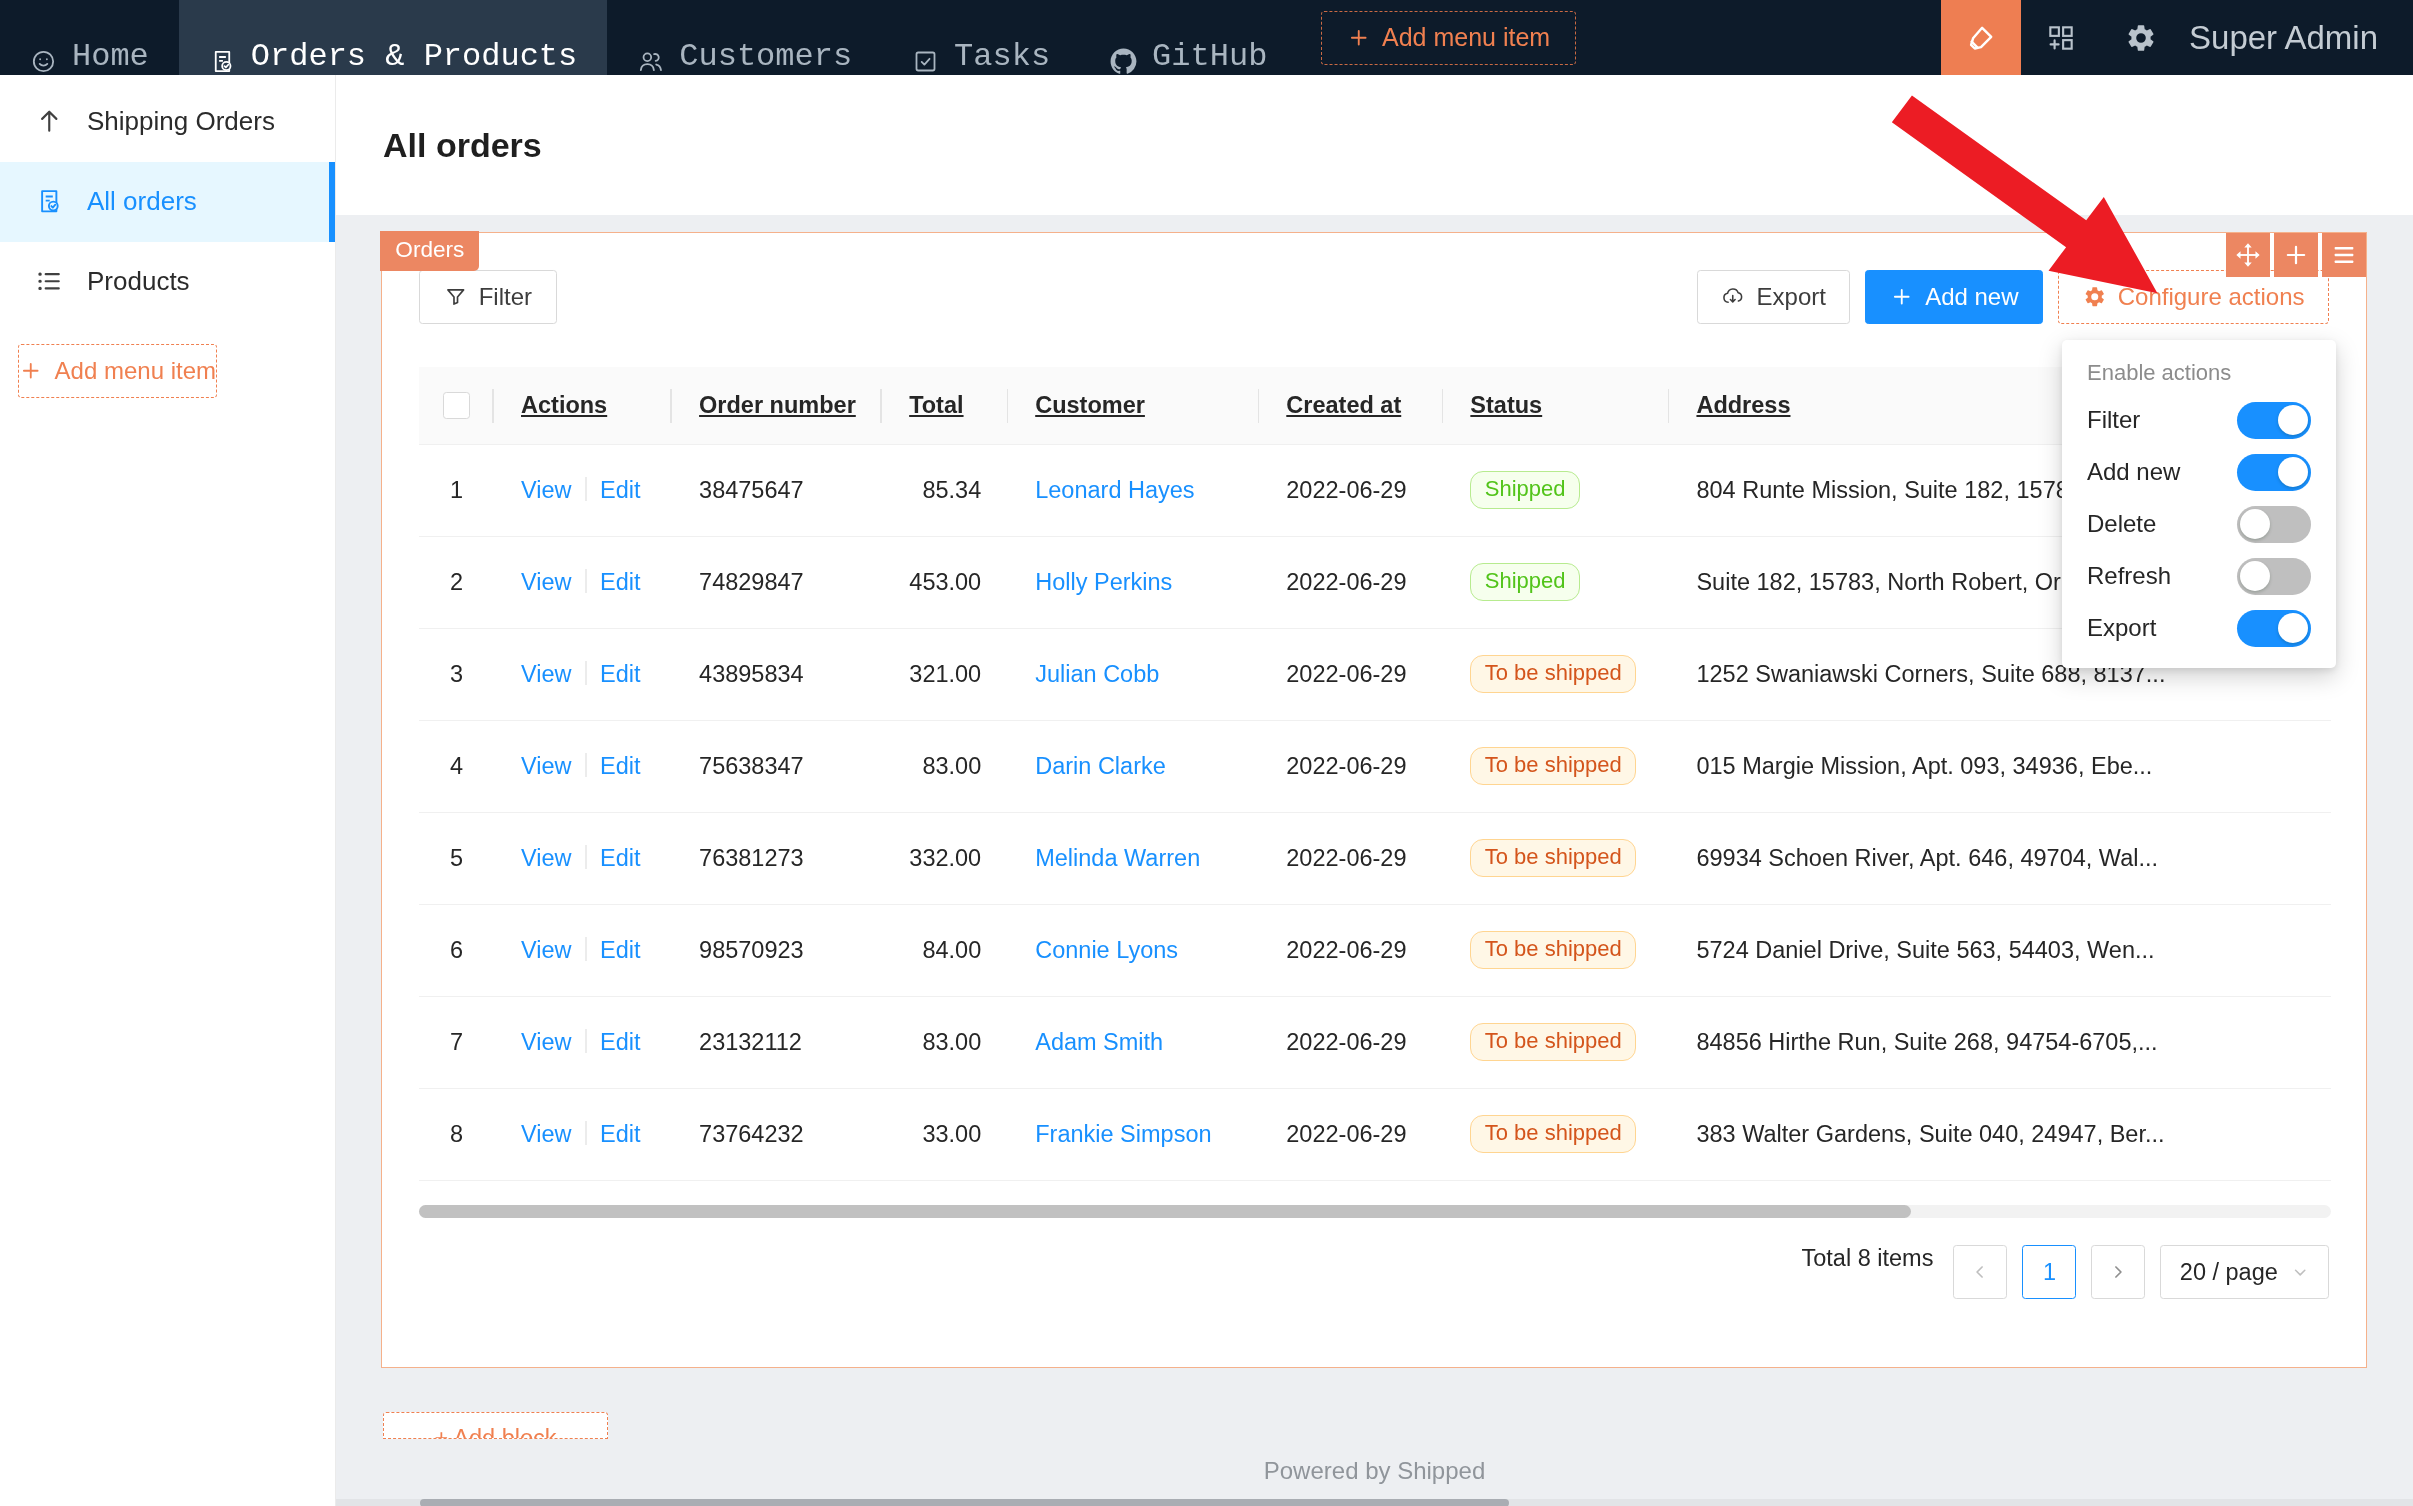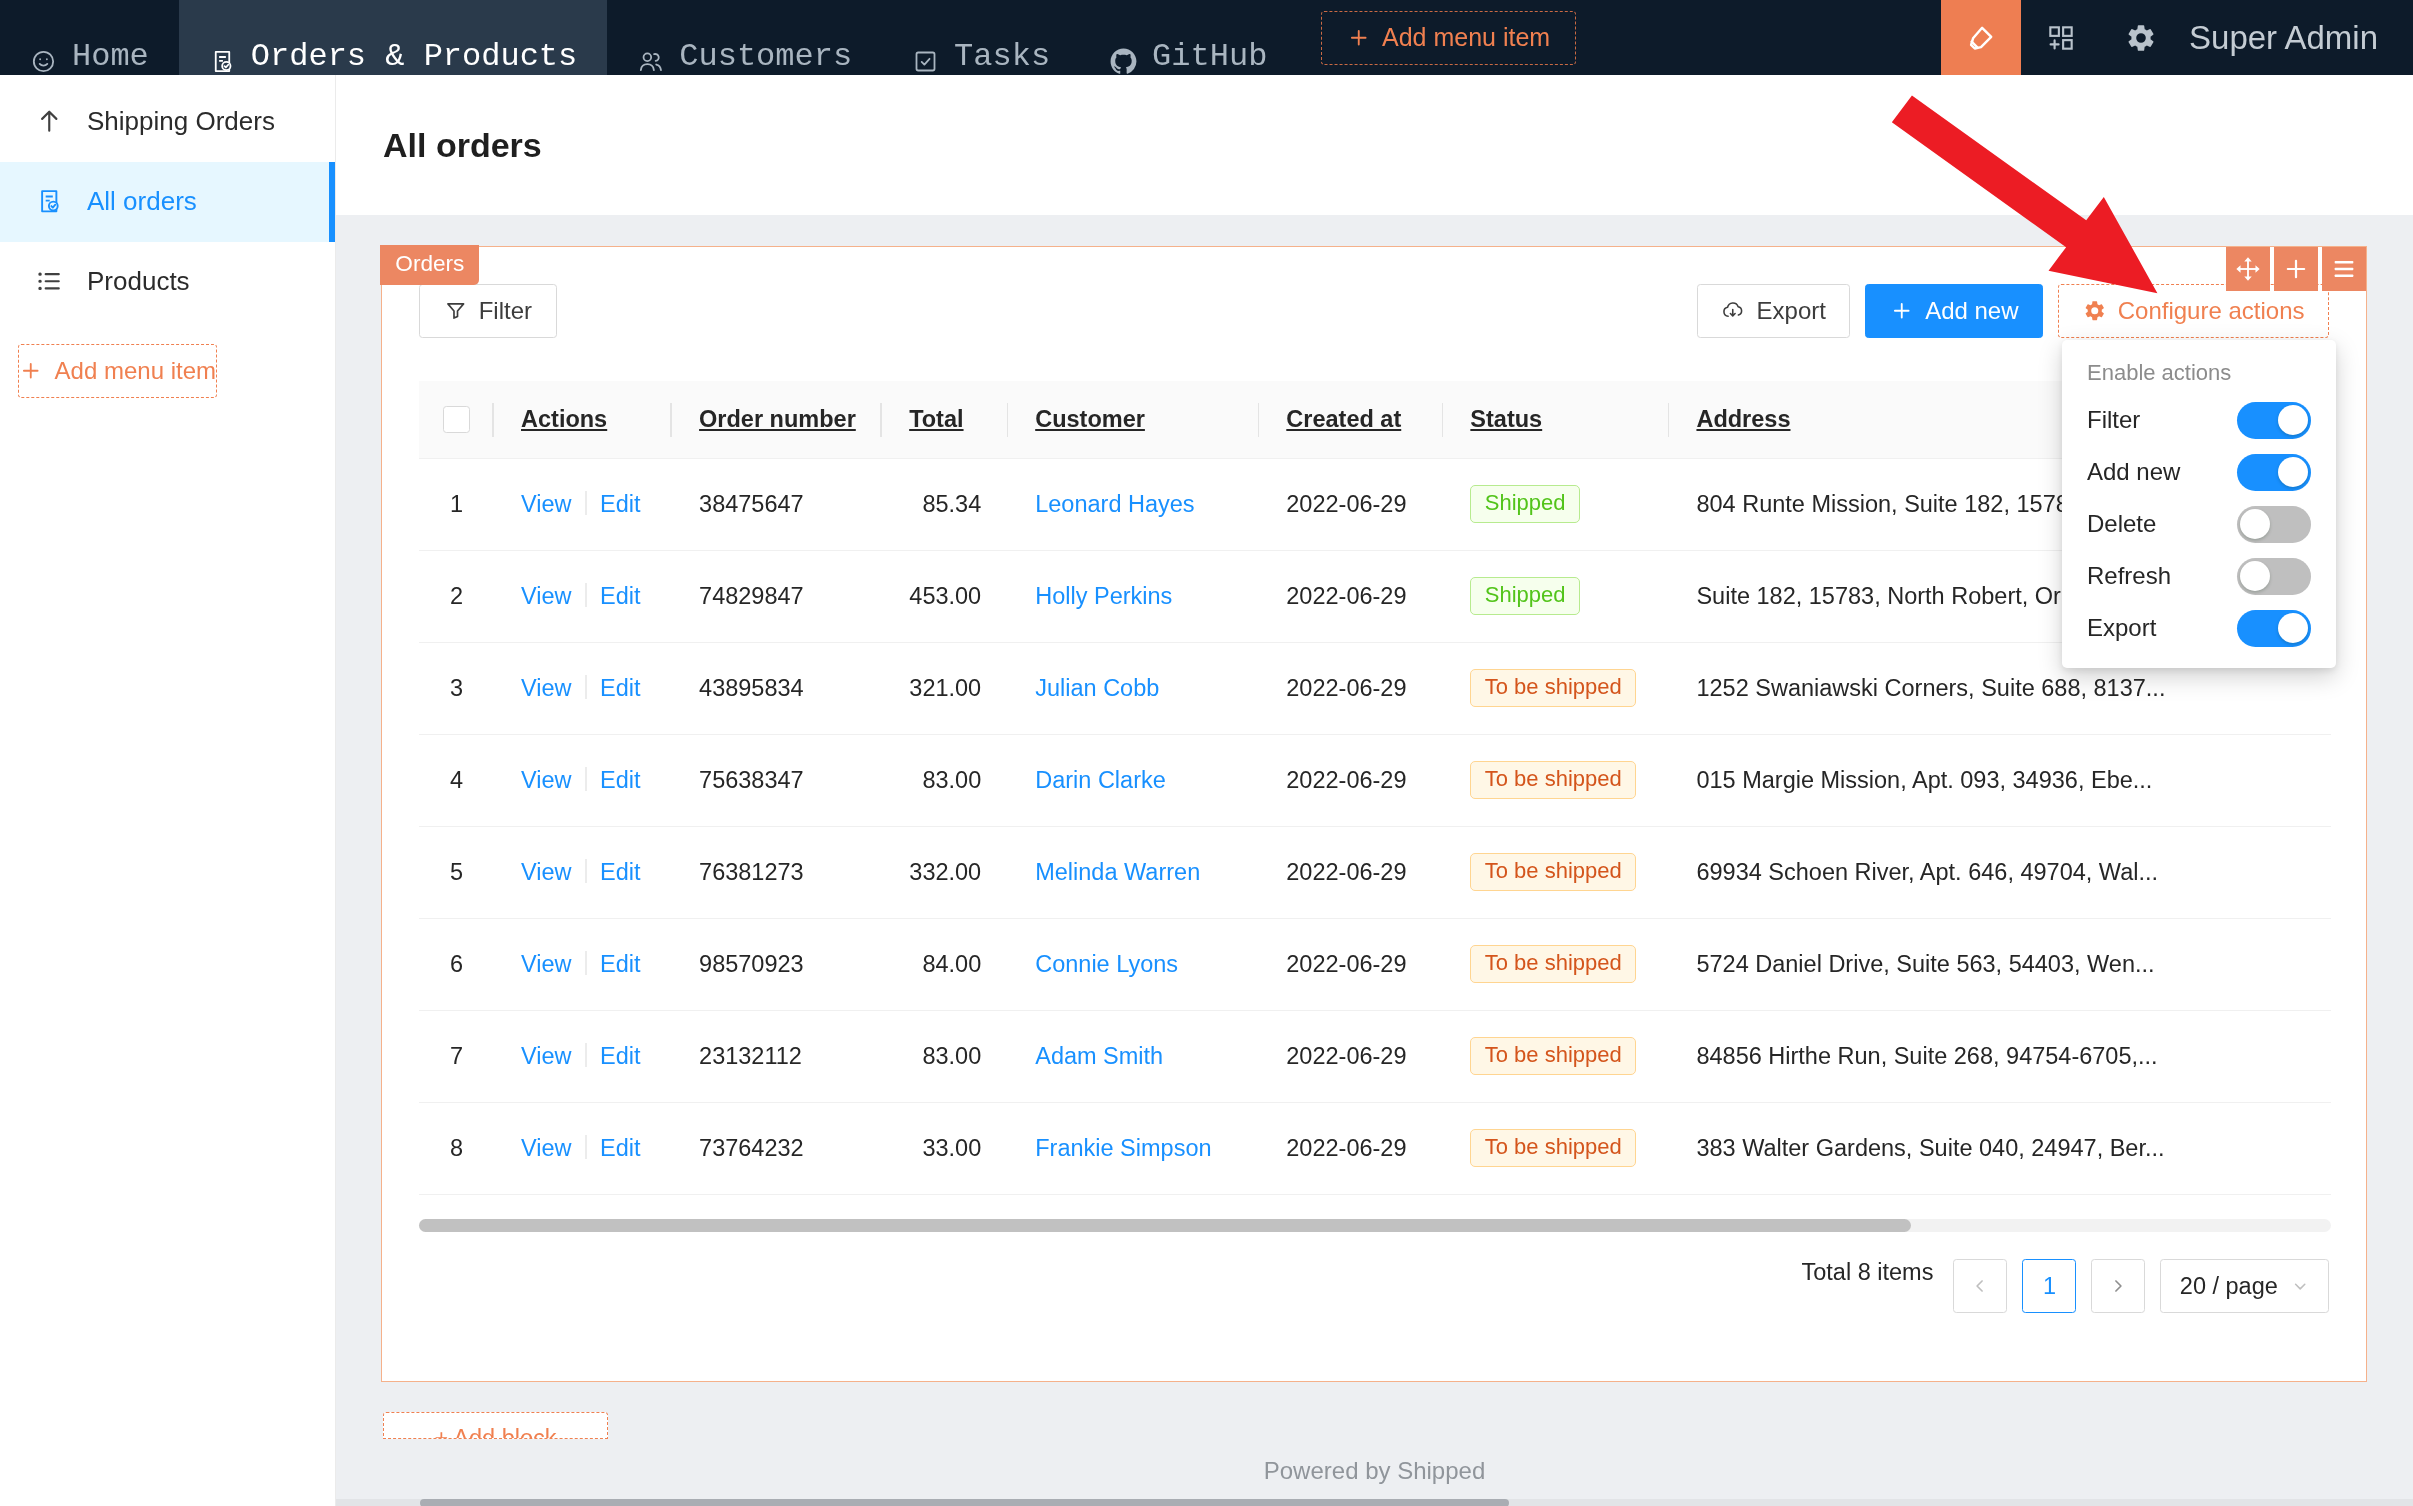--- a/index.html
+++ b/index.html
@@ -41,21 +41,21 @@
   .side-add { margin:22px 18.4px 0; height:54px; border:1.7px dashed #f08050; border-radius:3.4px; color:#f08050; display:flex; align-items:center; justify-content:center; gap:11.7px; font-size:24px; cursor:pointer; background:#fff; }
   .side-add .icon { width:23.5px; height:23.5px; }
 
   
   .main { position:absolute; top:75px; left:336px; right:0; bottom:0; }
   .title-band { height:140px; background:#ffffff; display:flex; align-items:center; padding-left:47px; }
   .page-title { font-size:34px; font-weight:600; color:#1f1f1f; }
   .content { position:absolute; top:140px; left:0; right:0; bottom:0; background:#edeff2; }
 
   
-  .block { position:absolute; left:45px; top:31px; width:1986px; height:1136px; background:#ffffff; border:1.7px solid #f5b18b; }
+  .block { position:absolute; left:45px; top:17px; width:1986px; height:1136px; background:#ffffff; border:1.7px solid #f5b18b; }
   .block-label { position:absolute; top:-1.7px; left:-1.7px; background:#ec8762; color:#ffffff; font-size:22.6px; padding:5.9px 15px 7.5px; border-radius:0 0 5px 0; z-index:3; }
   .corner-icons { position:absolute; top:0; right:0; display:flex; gap:4.2px; z-index:3; }
   .corner-icons .sq { width:44px; height:44px; background:#ec8762; color:#ffffff; display:flex; align-items:center; justify-content:center; cursor:pointer; }
   .corner-icons .icon { width:28px; height:28px; }
 
   .toolbar { position:absolute; top:37px; left:37px; right:37px; display:flex; align-items:center; }
   .btn { height:54px; display:flex; align-items:center; gap:11.7px; padding:0 23.5px; font-size:24px; border-radius:3.4px; cursor:pointer; white-space:nowrap; }
   .btn .icon { width:23.5px; height:23.5px; }
   .btn-default { background:#ffffff; border:1.7px solid #d9d9d9; color:#3d3d3d; }
   .btn-primary { background:#1890ff; border:1.7px solid #1890ff; color:#ffffff; }
@@ -67,21 +67,21 @@
   table { border-collapse:collapse; table-layout:fixed; width:2424px; }
   th, td { text-align:left; font-size:23.5px; color:#262626; padding:0 27px; white-space:nowrap; overflow:hidden; }
   thead th { height:77px; background:#fafafa; font-weight:600; border-bottom:1.7px solid #f0f0f0; position:relative;text-decoration:underline; }
   thead th:not(:last-child)::after { content:""; position:absolute; right:0; top:22px; height:34px; width:1.7px; background:#e4e4e4; }
   tbody td { height:92px; border-bottom:1.7px solid #f0f0f0; background:#ffffff; }
   td.col-check, th.col-check { text-align:center; padding:0; }
   .checkbox { display:inline-block; width:27px; height:27px; border:1.7px solid #d9d9d9; border-radius:3.4px; background:#fff; vertical-align:middle; cursor:pointer; }
   td a { color:#1890ff; }
   .vdiv { display:inline-block; width:1.7px; height:23.5px; background:#ececec; margin:0 13.4px; vertical-align:-3.4px; }
   .t-right { text-align:right; }
-  .tag { display:inline-block; font-size:22px; padding:2.5px 13.4px 4.2px; border-radius:5px; border:1.7px solid; line-height:1.35; }
+  .tag { display:inline-block; font-size:22px; padding:2.5px 13.4px 4.2px; border-radius:13px; border:1.7px solid; line-height:1.35; }
   .tag.success { color:#52c41a; background:#f6ffed; border-color:#b7eb8f; }
   .tag.warning { color:#d4551c; background:#fff7e6; border-color:#ffd591; }
 
   .h-scroll { position:absolute; top:972px; left:37px; width:1912px; height:13.4px; background:#f2f2f2; border-radius:6.7px; }
   .h-scroll .thumb { position:absolute; left:0; top:0; height:13.4px; width:1492px; background:#c1c1c1; border-radius:6.7px; cursor:pointer; }
 
   
   .pagination { position:absolute; top:1012px; right:37px; display:flex; align-items:flex-start; gap:15px; }
   .pg-total { font-size:23.5px; color:#262626; margin-right:5px; }
   .pg-btn { width:54px; height:54px; border:1.7px solid #d9d9d9; border-radius:3.4px; background:#fff; display:flex; align-items:center; justify-content:center; cursor:pointer; }

